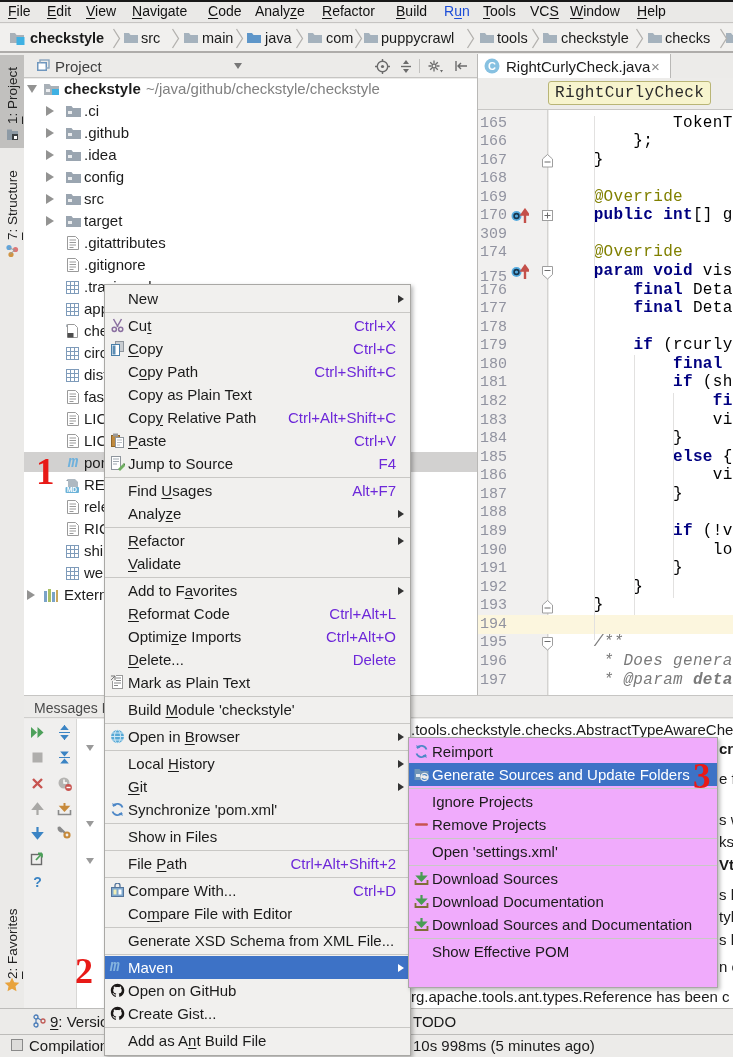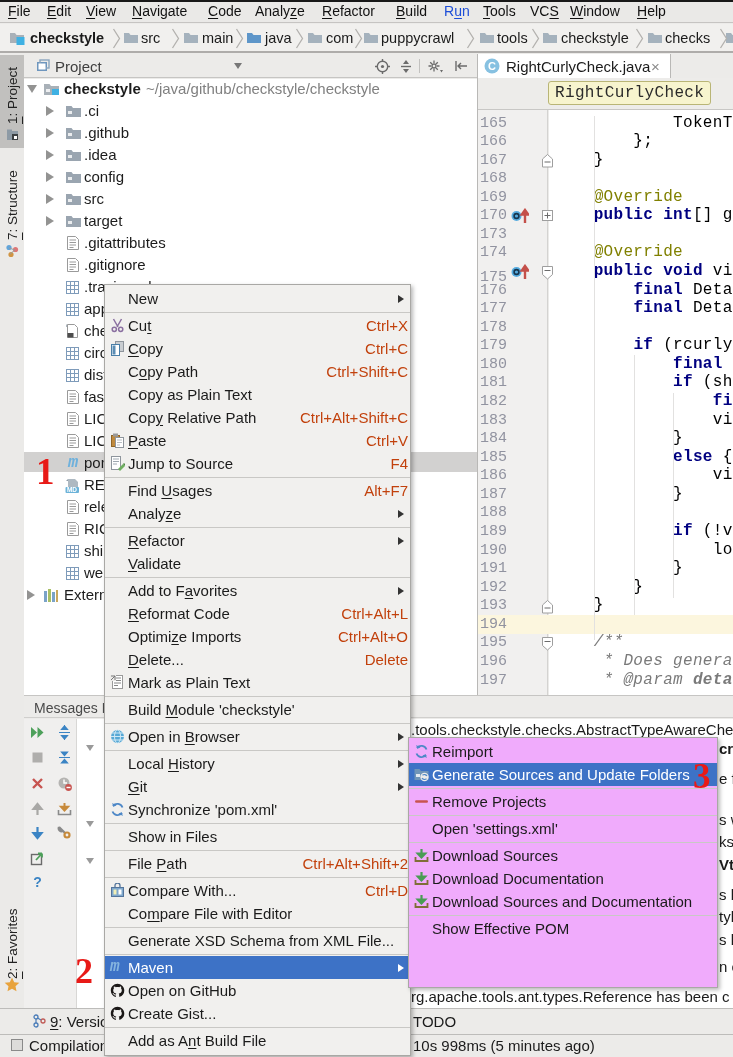--- a/index.html
+++ b/index.html
@@ -1,21 +1,21 @@
 <!DOCTYPE html>
 <html><head><meta charset="utf-8"><style>
 *{margin:0;padding:0;box-sizing:border-box}
 body{font-family:"Liberation Sans",sans-serif;background:#ECEBE9}
 #r{position:relative;width:733px;height:1057px;background:#ECEBE9;overflow:hidden}
 .a{position:absolute}
 .u{text-decoration:underline;text-underline-offset:2px}
 .tri-d{width:0;height:0;border-left:4.5px solid transparent;border-right:4.5px solid transparent;border-top:6px solid #777}
 .mi{position:relative;height:23px;display:flex;align-items:center;font-size:15px;color:#1b1b1b}
 .mi .txt{margin-left:23px;white-space:nowrap}
-.mi .sc{margin-left:auto;margin-right:2px;color:#c2410c;white-space:nowrap}
+.mi .sc{margin-left:auto;margin-right:14px;color:#6d28d9;white-space:nowrap}
 .mi .ic{position:absolute;left:5px;top:4px;width:15px;height:15px}
 .mi .ar{position:absolute;right:6px;top:7.5px;width:0;height:0;border-top:4px solid transparent;border-bottom:4px solid transparent;border-left:6px solid #333}
 .msep{height:4px;display:flex;align-items:center}
 .msep div{height:1px;background:#C9C8C5;width:100%}
 .vtext{writing-mode:vertical-rl;transform:rotate(180deg);font-size:13.5px;color:#222;white-space:nowrap}
 .cl{position:absolute;left:554px;font-family:"Liberation Mono",monospace;font-size:16px;letter-spacing:0.32px;white-space:pre;color:#000;line-height:19px}
 .ln{position:absolute;left:478px;width:29px;text-align:right;font-family:"Liberation Mono",monospace;font-size:15px;color:#9193A0;line-height:19px}
 .kw{color:#000080;font-weight:bold}
 .ann{color:#808000}
 .cmt{color:#7a7a7a;font-style:italic}
@@ -311,21 +311,21 @@
 <div class="a" style="left:478px;top:110px;width:70px;height:585px;background:#F1F0EF;border-right:1px solid #D4D3D1"></div>
 <div class="a" style="left:549px;top:110px;width:184px;height:585px;background:#fff"></div>
 <div class="a" style="left:478px;top:615px;width:255px;height:19px;background:#FCF6DE"></div>
 <div id="lnums">
       <div class="ln" style="top:113.5px">165</div>
       <div class="ln" style="top:132.07px">166</div>
       <div class="ln" style="top:150.64px">167</div>
       <div class="ln" style="top:169.21px">168</div>
       <div class="ln" style="top:187.78px">169</div>
       <div class="ln" style="top:206.35px">170</div>
-      <div class="ln" style="top:224.92000000000002px">173</div>
+      <div class="ln" style="top:224.92000000000002px">309</div>
       <div class="ln" style="top:243.49px">174</div>
       <div class="ln" style="top:268px">175</div>
       <div class="ln" style="top:280.63px">176</div>
       <div class="ln" style="top:299.2px">177</div>
       <div class="ln" style="top:317.77px">178</div>
       <div class="ln" style="top:336.34000000000003px">179</div>
       <div class="ln" style="top:354.90999999999997px">180</div>
       <div class="ln" style="top:373.48px">181</div>
       <div class="ln" style="top:392.05px">182</div>
       <div class="ln" style="top:410.62px">183</div>
@@ -344,21 +344,21 @@
       <div class="ln" style="top:652.03px">196</div>
       <div class="ln" style="top:670.6px">197</div>
     </div>
 <div id="code">
       <div class="cl" style="top:113.5px">            TokenTypes.RCURLY,</div>
       <div class="cl" style="top:132.07px">        };</div>
       <div class="cl" style="top:150.64px">    }</div>
       <div class="cl" style="top:187.78px">    <span class="ann">@Override</span></div>
       <div class="cl" style="top:206.35px">    <span class="kw">public int</span>[] getRequiredTokens() {</div>
       <div class="cl" style="top:243.49px">    <span class="ann">@Override</span></div>
-      <div class="cl" style="top:262.06px">    <span class="kw">public void</span> visitToken(DetailAST ast) {</div>
+      <div class="cl" style="top:262.06px">    <span class="kw">param void</span> visitToken(DetailAST ast) {</div>
       <div class="cl" style="top:280.63px">        <span class="kw">final</span> DetailAST rcurly;</div>
       <div class="cl" style="top:299.2px">        <span class="kw">final</span> DetailAST lcurly;</div>
       <div class="cl" style="top:336.34000000000003px">        <span class="kw">if</span> (rcurly != null) {</div>
       <div class="cl" style="top:354.90999999999997px">            <span class="kw">final</span> String viol</div>
       <div class="cl" style="top:373.48px">            <span class="kw">if</span> (shouldChec</div>
       <div class="cl" style="top:392.05px">                <span class="kw">fi</span>nal</div>
       <div class="cl" style="top:410.62px">                violation</div>
       <div class="cl" style="top:429.19px">            }</div>
       <div class="cl" style="top:447.76px">            <span class="kw">else</span> {</div>
       <div class="cl" style="top:466.33px">                violation</div>
@@ -714,20 +714,23 @@
             <rect x="2" y="7" width="4" height="3" fill="#fff" opacity="0.8"></rect>
             <circle cx="10.5" cy="10" r="4.2" fill="#EDECEA"></circle>
             <path d="M13 9 A3 3 0 0 0 8.5 8.2 M8 11 A3 3 0 0 0 12.5 11.8" fill="none" stroke="#4E88C7" stroke-width="1.2"></path>
           </svg></div>
         <div class="txt">Generate Sources and Update Folders</div>
       </div>
       <div class="msep">
         <div></div>
       </div>
       <div class="mi">
+        <div class="txt">Ignore Projects</div>
+      </div>
+      <div class="mi">
         <div class="ic"><svg viewBox="0 0 15 15" width="15" height="15">
             <rect x="1" y="6.2" width="13" height="2.6" rx="1.3" fill="#C75450"></rect>
           </svg></div>
         <div class="txt">Remove Projects</div>
       </div>
       <div class="msep">
         <div></div>
       </div>
       <div class="mi">
         <div class="txt">Open 'settings.xml'</div>

